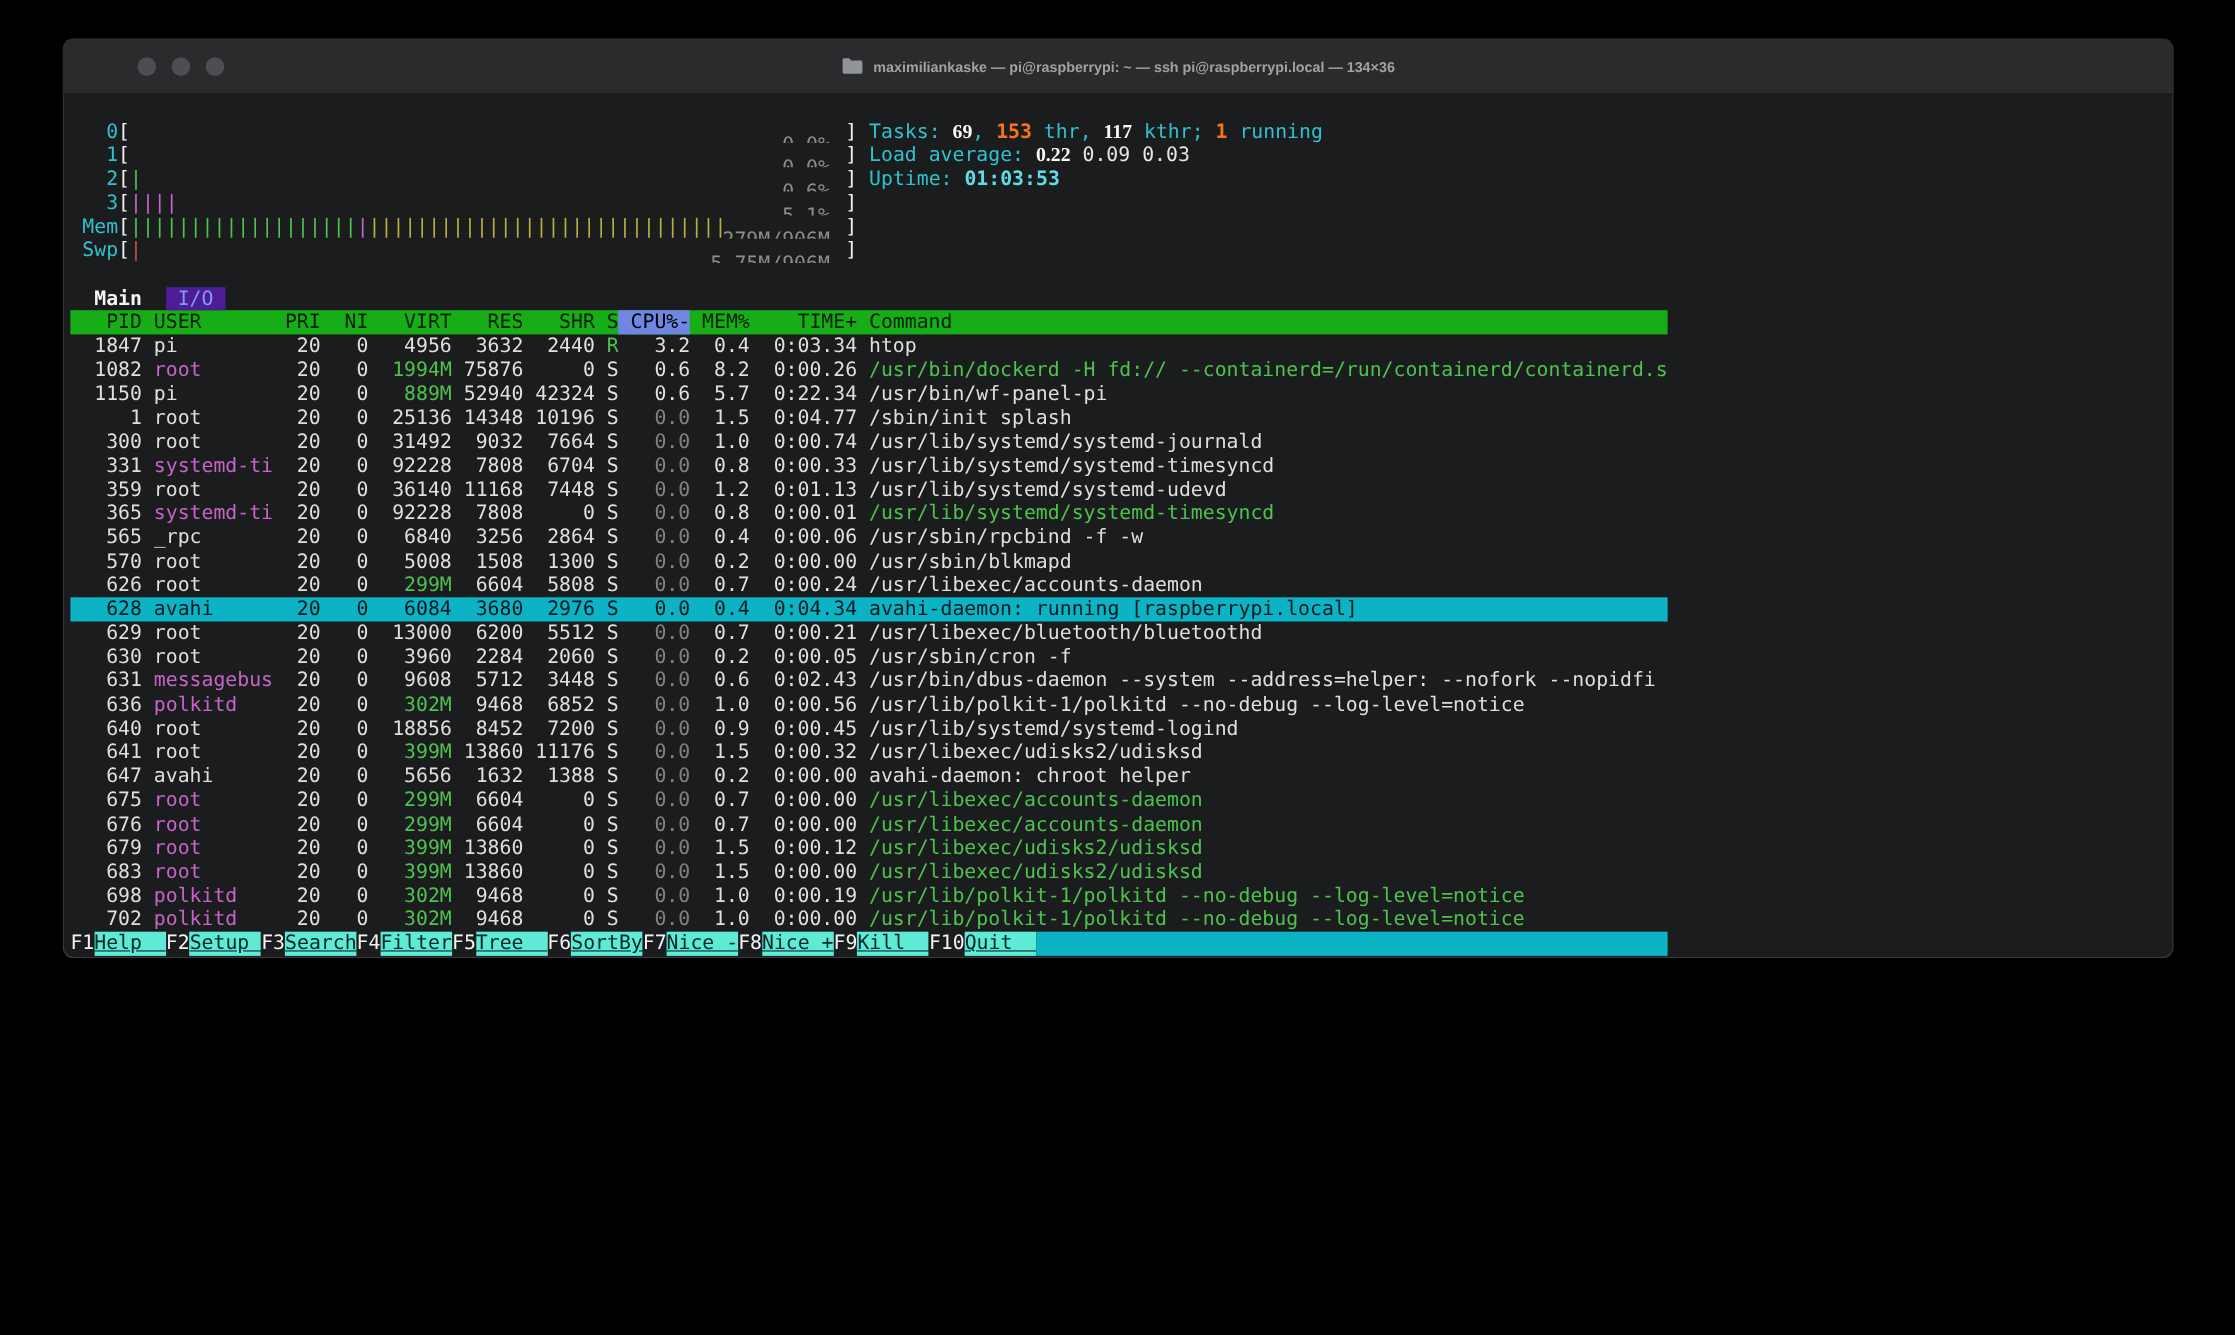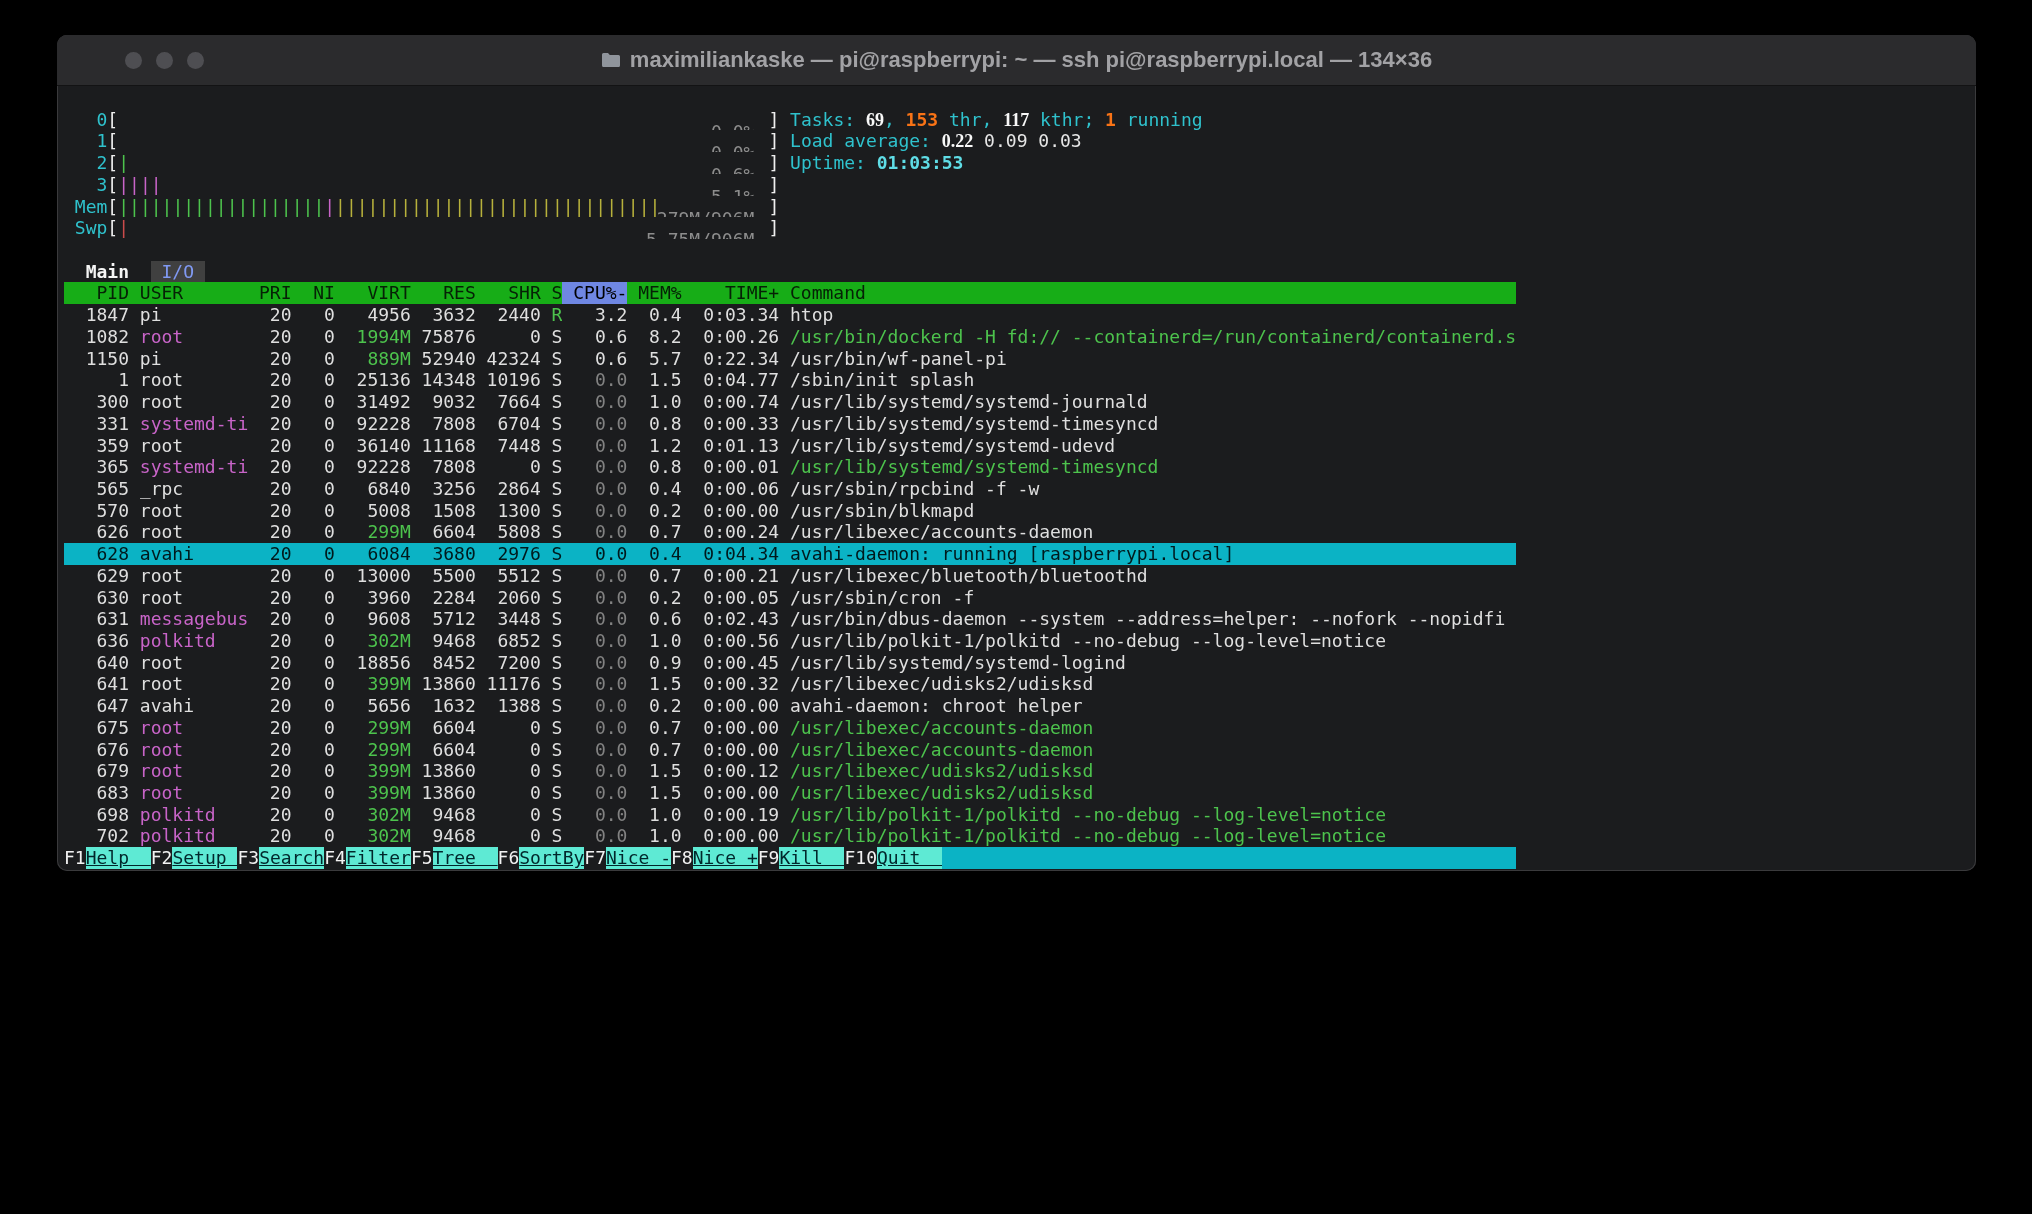--- a/index.html
+++ b/index.html
@@ -7,21 +7,21 @@
        font-family:"Liberation Sans",sans-serif;}
 
   .window{position:absolute;left:57px;top:35px;width:1919px;height:836px;
           background:#1b1c1e;border-radius:10px;overflow:hidden;
           box-shadow:0 22px 70px rgba(0,0,0,.75), 0 0 0 1px #3a3a3c inset;}
 
   .titlebar{height:50px;background:#2b2b2d;border-bottom:1px solid #131314;
             display:flex;align-items:center;justify-content:center;position:relative;}
   .traffic{position:absolute;left:68px;top:0;height:50px;display:flex;align-items:center;gap:14px;}
   .tl{width:17px;height:17px;border-radius:50%;background:#4e4e52;display:inline-block;}
-  .title{color:#a2a2a5;font-size:22px;font-weight:700;display:flex;align-items:center;gap:9px;}
+  .title{color:#a2a2a5;font-size:13px;font-weight:700;display:flex;align-items:center;gap:9px;}
   .title svg{display:block;}
 
   
   .term{position:absolute;left:7px;top:52px;width:134ch;
         font-family:"DejaVu Sans Mono","Liberation Mono",monospace;
         font-size:18px;line-height:21.72px;color:#dfdfdf;}
   .line{height:21.72px;white-space:pre;}
 
   
   .mlabel{display:inline-block;width:4ch;text-align:right;vertical-align:top;}
@@ -37,21 +37,21 @@
   .bwhite{color:#f8f8f8;font-weight:700;font-family:Liberation Serif, serif;}
   .white{color:#e6e6e6;}
   .bgreen{color:#f97316;font-weight:700;}
   .green{color:#4dc34d;}
   .magenta{color:#c864c8;}
   .dim{color:#828282;}
   .summ{margin-left:1ch;}
 
   
   .tab-main{color:#f5f5f5;font-weight:700;padding:0 1ch;}
-  .tab-io{background:#404040;color:#8099f2;padding:0 1ch;margin-left:1ch;}
+  .tab-io{background:#4c1d95;color:#8099f2;padding:0 1ch;margin-left:1ch;}
   .tabs-indent{display:inline-block;width:1ch;}
 
   
   .theader{display:flex;width:134ch;background:#17ad17;color:#062106;}
   .theader .sortcol{background:#6f87e3;color:#000;}
   .prow{display:flex;width:134ch;height:21.72px;overflow:hidden;}
   .prow.sel{background:#0bb3c5;}
   .prow.sel span{color:#00191c !important;}
   .c{display:inline-block;white-space:pre;overflow:hidden;vertical-align:top;}
   .w-pid{width:6ch;text-align:right;}
@@ -280,21 +280,21 @@
           <span class="c w-mem">0.4</span>
           <span class="c w-time">0:04.34</span>
           <span class="c w-cmd">avahi-daemon: running [raspberrypi.local]</span>
         </div>
         <div class="prow">
           <span class="c w-pid">629</span>
           <span class="c w-user">root</span>
           <span class="c w-pri">20</span>
           <span class="c w-ni">0</span>
           <span class="c w-virt">13000</span>
-          <span class="c w-res">5500</span>
+          <span class="c w-res">6200</span>
           <span class="c w-shr">5512</span>
           <span class="c w-s">S</span>
           <span class="c w-cpu dim">0.0</span>
           <span class="c w-mem">0.7</span>
           <span class="c w-time">0:00.21</span>
           <span class="c w-cmd">/usr/libexec/bluetooth/bluetoothd</span>
         </div>
         <div class="prow">
           <span class="c w-pid">630</span>
           <span class="c w-user">root</span>

